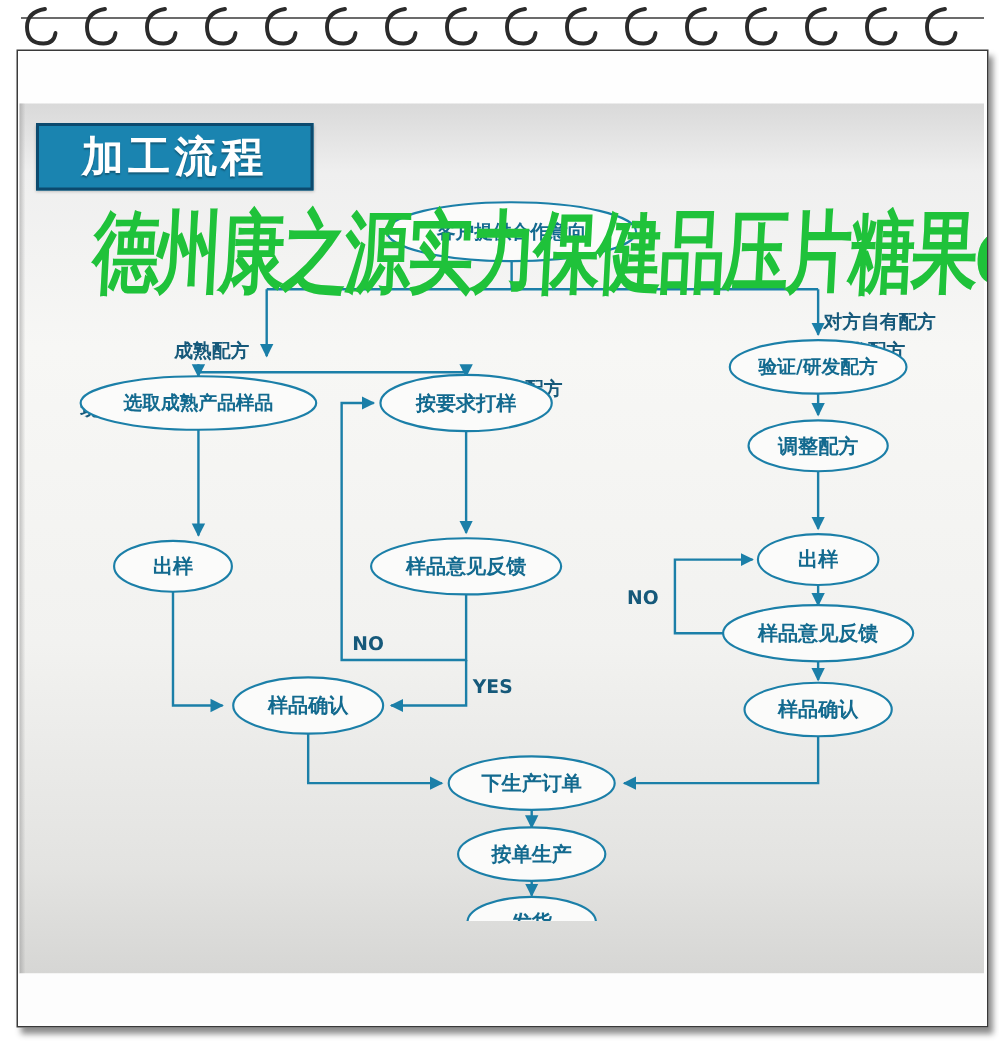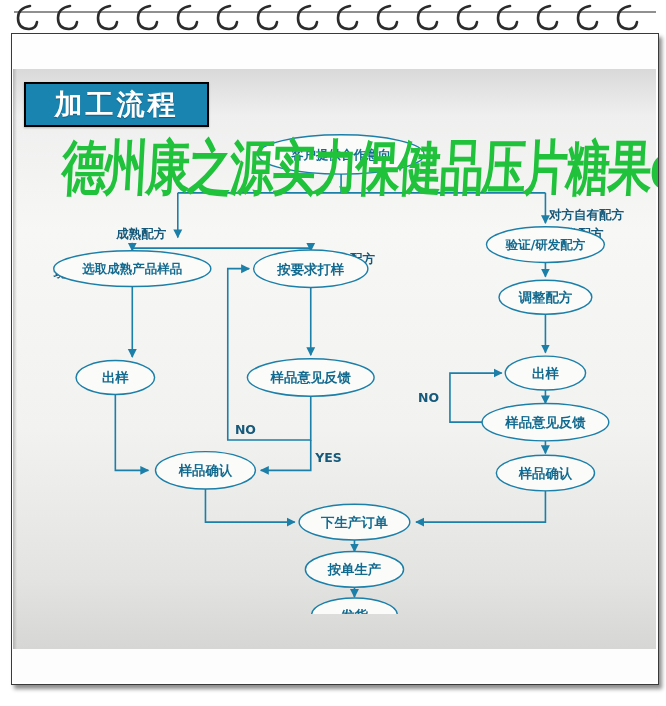--- a/index.html
+++ b/index.html
@@ -69,21 +69,21 @@
   }
 
   
   #title-banner {
     position: absolute;
     left: 12px;
     top: 48px;
     width: 185px;
     height: 45px;
     background: #1a84b0;
-    border: 2px solid #000000;
+    border: 2px solid #0c4a6e;
     box-sizing: border-box;
     z-index: 12;
     box-shadow: 0 1px 2px rgba(0,0,0,0.25);
   }
   #title-text {
     position: absolute;
     left: 0; top: 0;
     width: 100%; height: 100%;
     display: flex;
     align-items: center;

